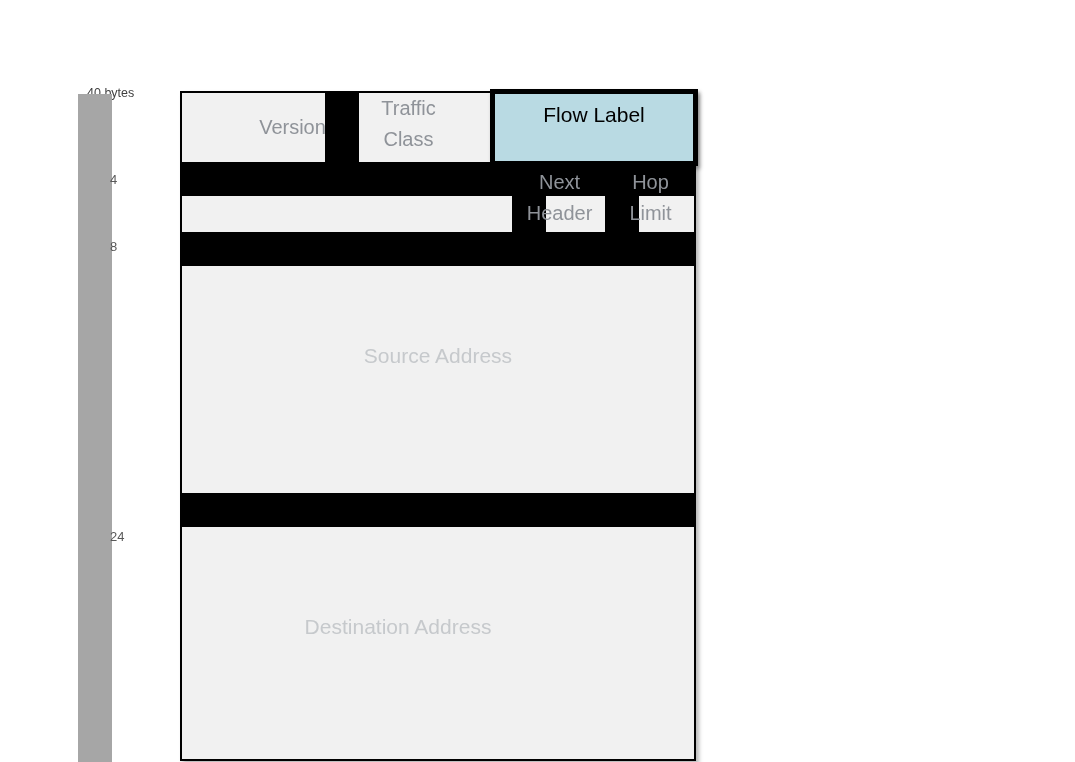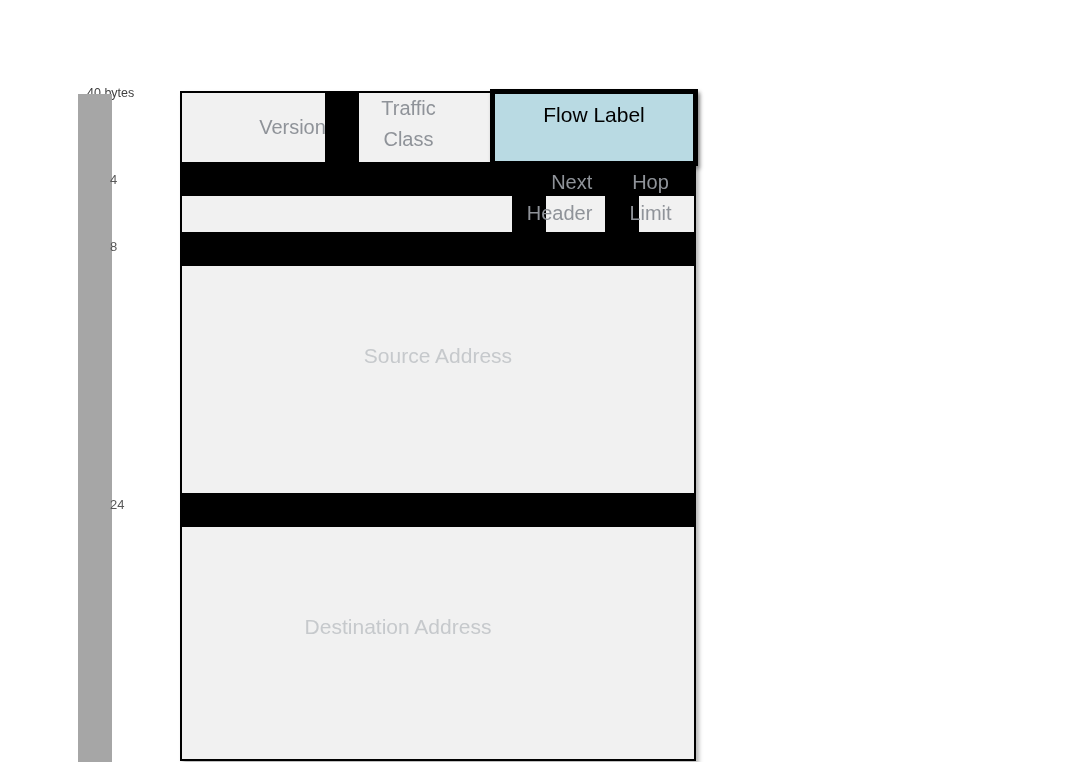--- a/index.html
+++ b/index.html
@@ -36,21 +36,21 @@
   .sline.tick-4  { top: 146px; }
   .sline.tick-8  { top: 213px; }
   .sline.tick-24 { top: 477px; }
   .tick-label {
     position: absolute; left: 76px; width: 26px;
     text-align: center; font-size: 13px; color: var(--scale-text);
     line-height: 16px;
   }
   .tick-label.t4  { top: 138px; }
   .tick-label.t8  { top: 205px; }
-  .tick-label.t24 { top: 463px; }
+  .tick-label.t24 { top: 495px; }
   .tick-label.t40 { top: 735px; }
 
   
   .packet {
     position: absolute; left: 163px; top: 74px;
     width: 516px; height: 670px;
     background: var(--cell-fill);
     border: 2px solid var(--cell-border);
     box-shadow: 3px 3px 4px rgba(0,0,0,0.28);
   }
@@ -68,21 +68,21 @@
     position: absolute;
     display: flex; align-items: center; justify-content: center;
     text-align: center;
     color: var(--label-text);
     font-size: 20px; line-height: 1.55;
     cursor: default;
   }
   .cell.version   { left: 0;     top: 0;     width: 143px; height: 69px; margin-left: 39px; }
   .cell.traffic   { left: 145px; top: 0;     width: 163px; height: 62px; }
   .cell.payload   { left: 0;     top: 71px;  width: 330px; height: 68px; }
-  .cell.next      { left: 332px; top: 71px;  width: 91px;  height: 68px; text-align: right; }
+  .cell.next      { left: 332px; top: 71px;  width: 91px;  height: 68px; }
   .cell.hop       { left: 425px; top: 71px;  width: 87px;  height: 68px; }
   .cell.source    { left: 0;     top: 141px; width: 512px; height: 259px;
                     color: var(--address-text); font-size: 21px; padding-bottom: 32px; }
   .cell.dest      { left: 0;     top: 402px; width: 432px; height: 264px;
                     color: var(--address-text); font-size: 21px; }
 
   .flow-label-box {
     position: absolute; left: 308px; top: -4px;
     width: 208px; height: 77px;
     background: var(--highlight-fill);

